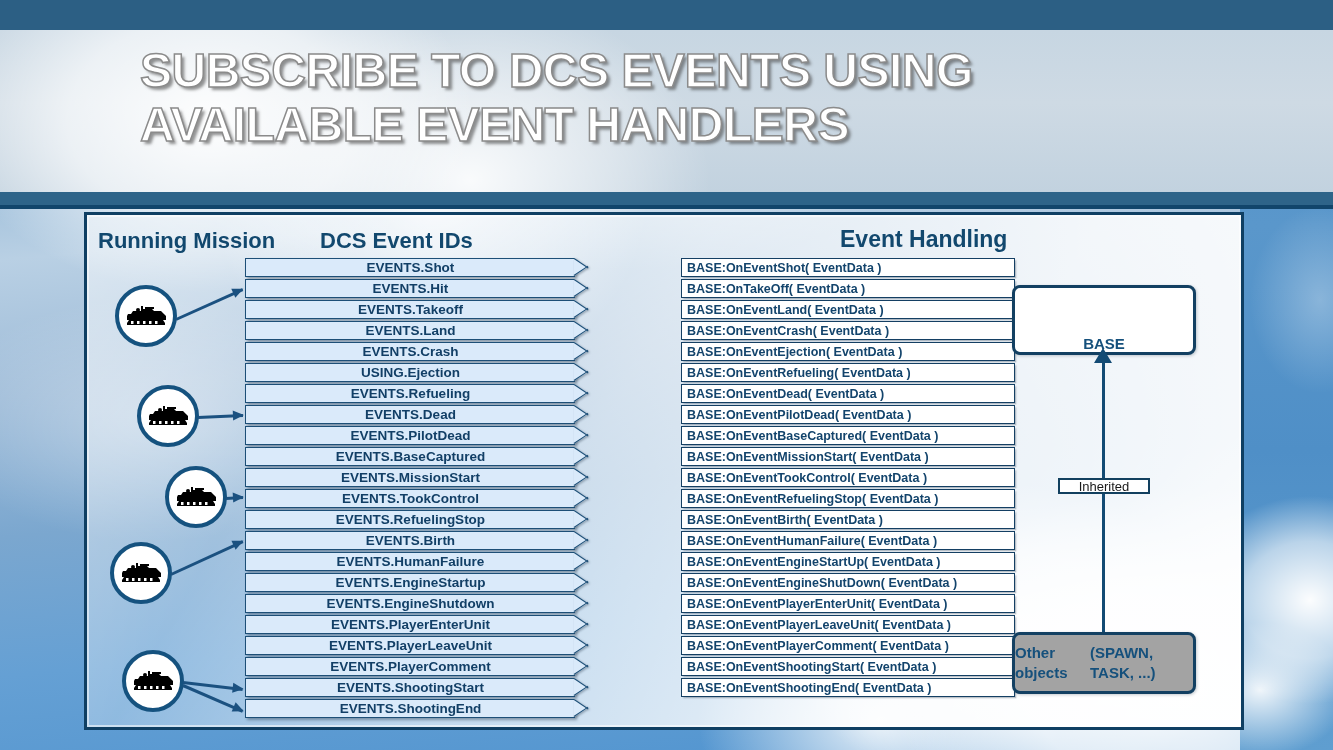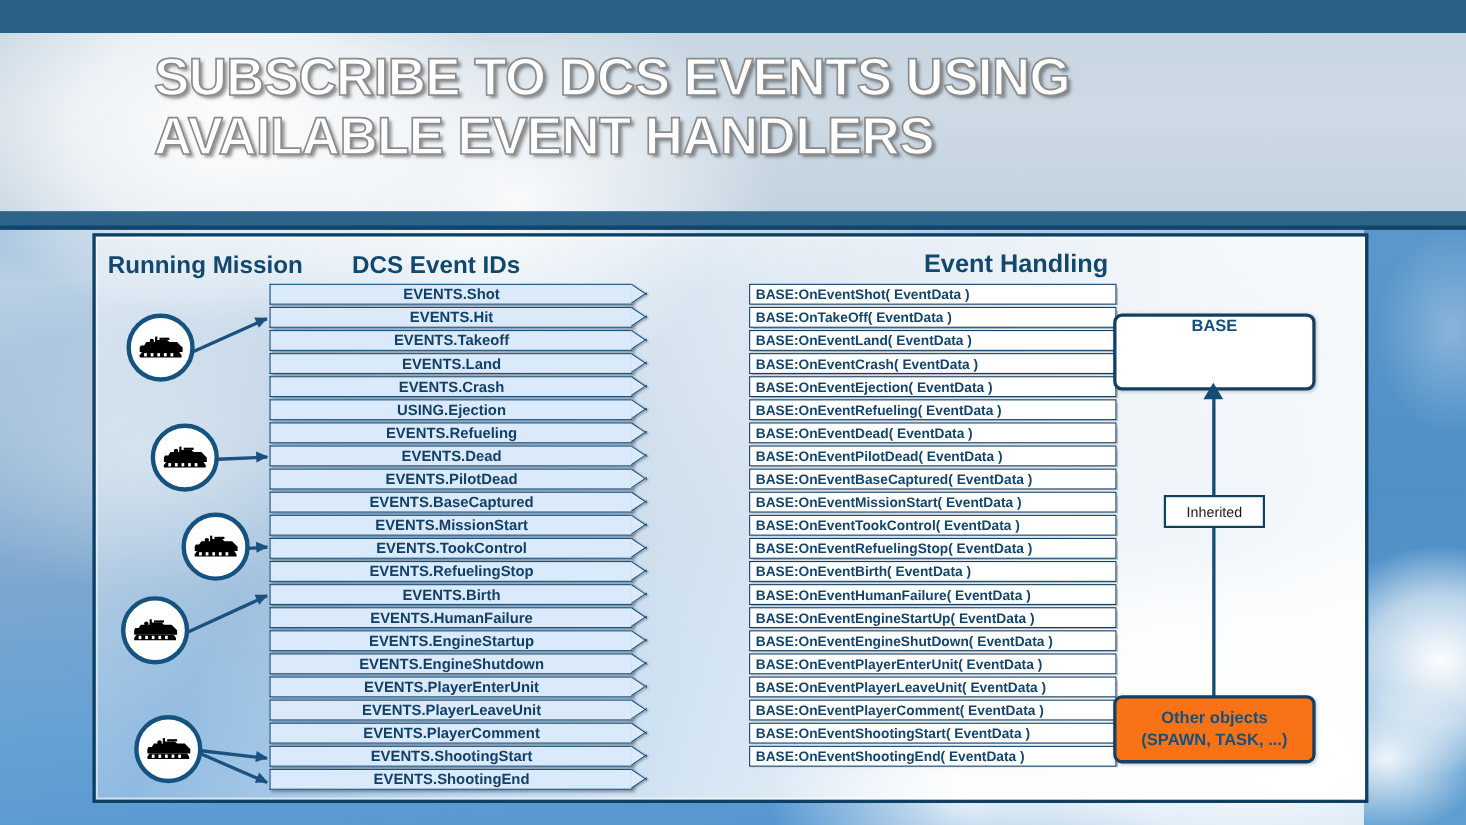--- a/index.html
+++ b/index.html
@@ -150,45 +150,45 @@
     width: 0; height: 0;
     border-top: 5.5px solid transparent;
     border-bottom: 5.5px solid transparent;
     border-left: 11px solid #1b5180;
   }
 
   
   #base-box {
     position: absolute; left: 1012px; top: 285px; width: 184px; height: 70px;
     background: #ffffff; border: 3px solid #134062; border-radius: 8px;
-    display: flex; align-items: flex-start; justify-content: center;
+    display: flex; align-items: flex-end; justify-content: center;
     font-size: 15px; font-weight: bold; color: #15507c;
     box-shadow: 1px 1px 3px rgba(30,50,70,.25);
   }
   #inherit-shaft {
     position: absolute; left: 1102px; top: 360px; width: 3px; height: 278px;
     background: #134b74;
   }
   #inherit-head {
     position: absolute; left: 1094px; top: 348px;
     width: 0; height: 0;
     border-left: 9.5px solid transparent;
     border-right: 9.5px solid transparent;
     border-bottom: 15px solid #134b74;
   }
   #inherit-label {
-    position: absolute; left: 1058px; top: 450px; width: 92px; height: 30px;
+    position: absolute; left: 1058px; top: 478px; width: 92px; height: 16px;
     background: #ffffff; border: 2.5px solid #12405f;
     display: flex; align-items: center; justify-content: center;
     font-size: 13px; color: #1a1a1a;
   }
   #other-box {
     position: absolute; left: 1012px; top: 632px; width: 184px; height: 62px;
-    background: #f97316; border: 3px solid #134062; border-radius: 8px;
-    display: flex; flex-direction: column; align-items: center; justify-content: center;
+    background: #a3a3a3; border: 3px solid #134062; border-radius: 8px;
+    display: flex; flex-direction: row; align-items: center; justify-content: center;
     font-size: 15px; font-weight: bold; color: #15507c; line-height: 1.35;
     box-shadow: 1px 1px 3px rgba(30,50,70,.25);
   }
 </style>
 </head>
 <body>
 
 <div id="sky"></div>
 <div id="sky-right"></div>
 

